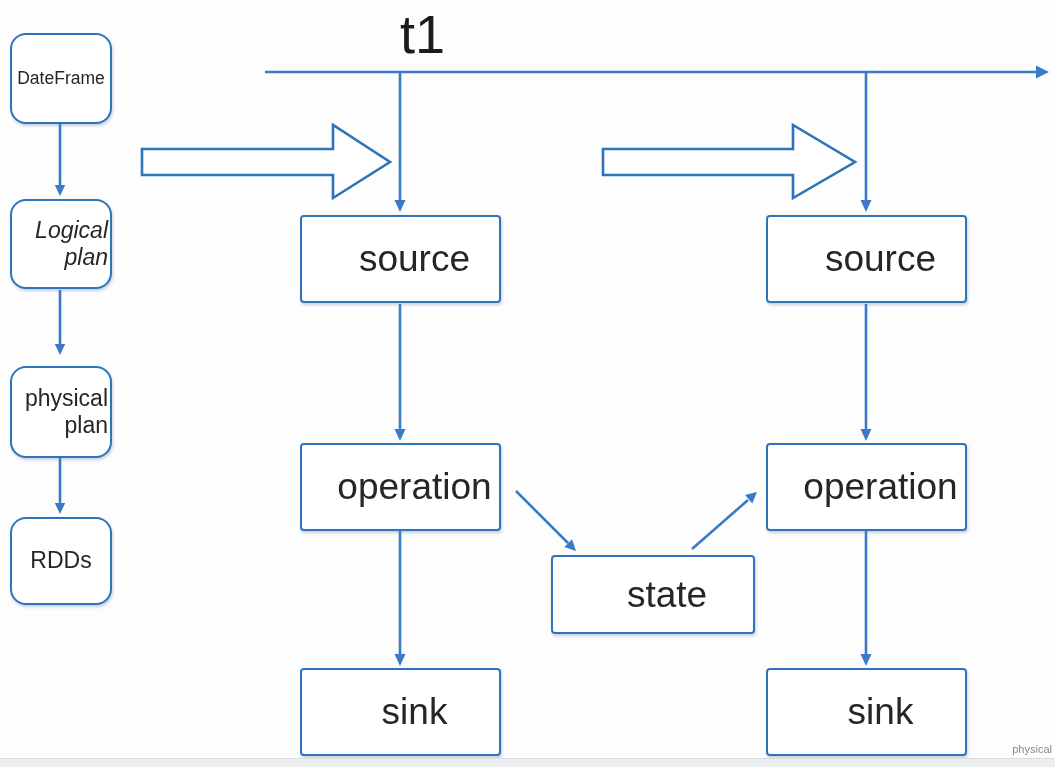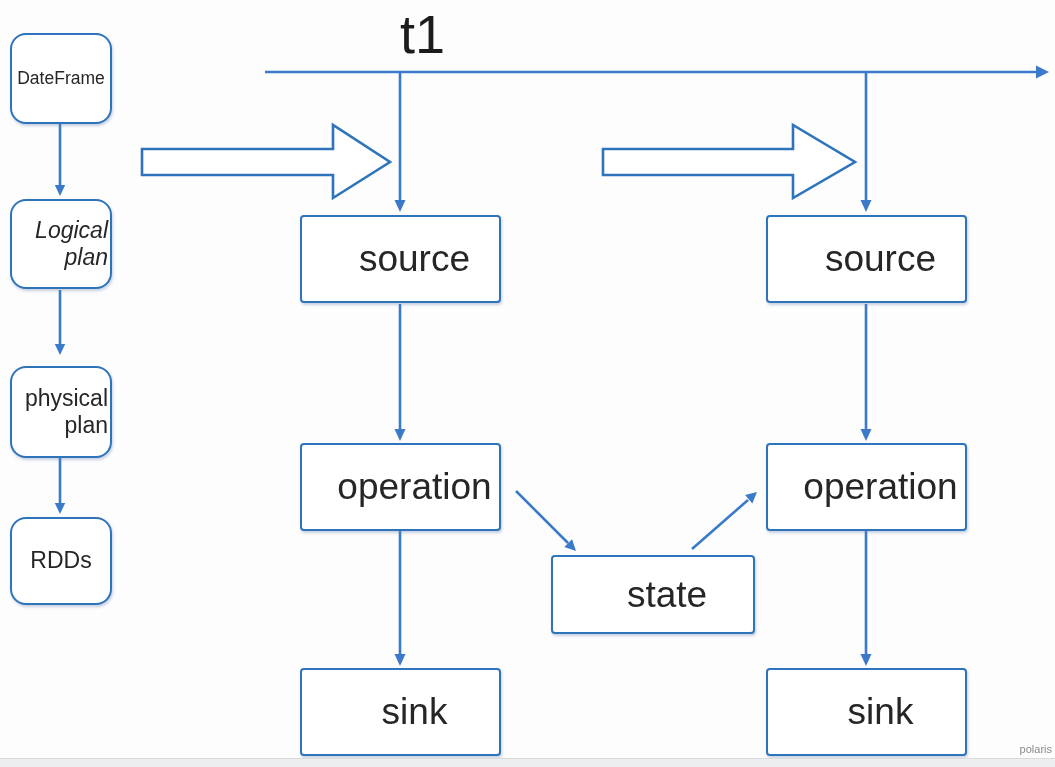--- a/index.html
+++ b/index.html
@@ -88,16 +88,16 @@
   <div class="node big" style="left:300px; top:215px;">source</div>
   <div class="node big" style="left:300px; top:443px;">operation</div>
   <div class="node big" style="left:300px; top:668px;">sink</div>
 
   <div class="node big" style="left:766px; top:215px;">source</div>
   <div class="node big" style="left:766px; top:443px;">operation</div>
   <div class="node big" style="left:766px; top:668px;">sink</div>
 
   <div class="node big" style="left:533px; top:555px; width:204px; height:79px;margin-left:18px;">state</div>
 
-  <div class="watermark">polaris</div>
+  <div class="watermark">physical</div>
   <div class="footer-strip"></div>
 
 </div>
 
 </body></html>

